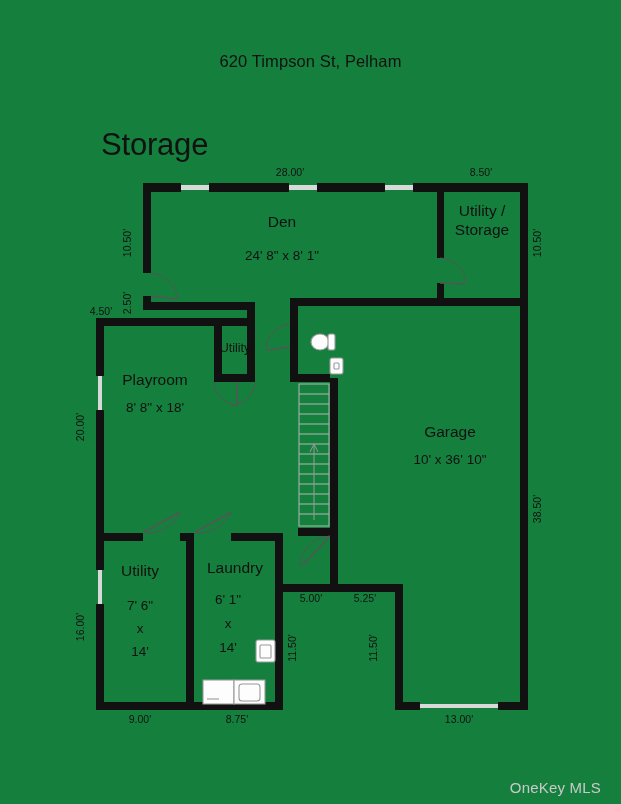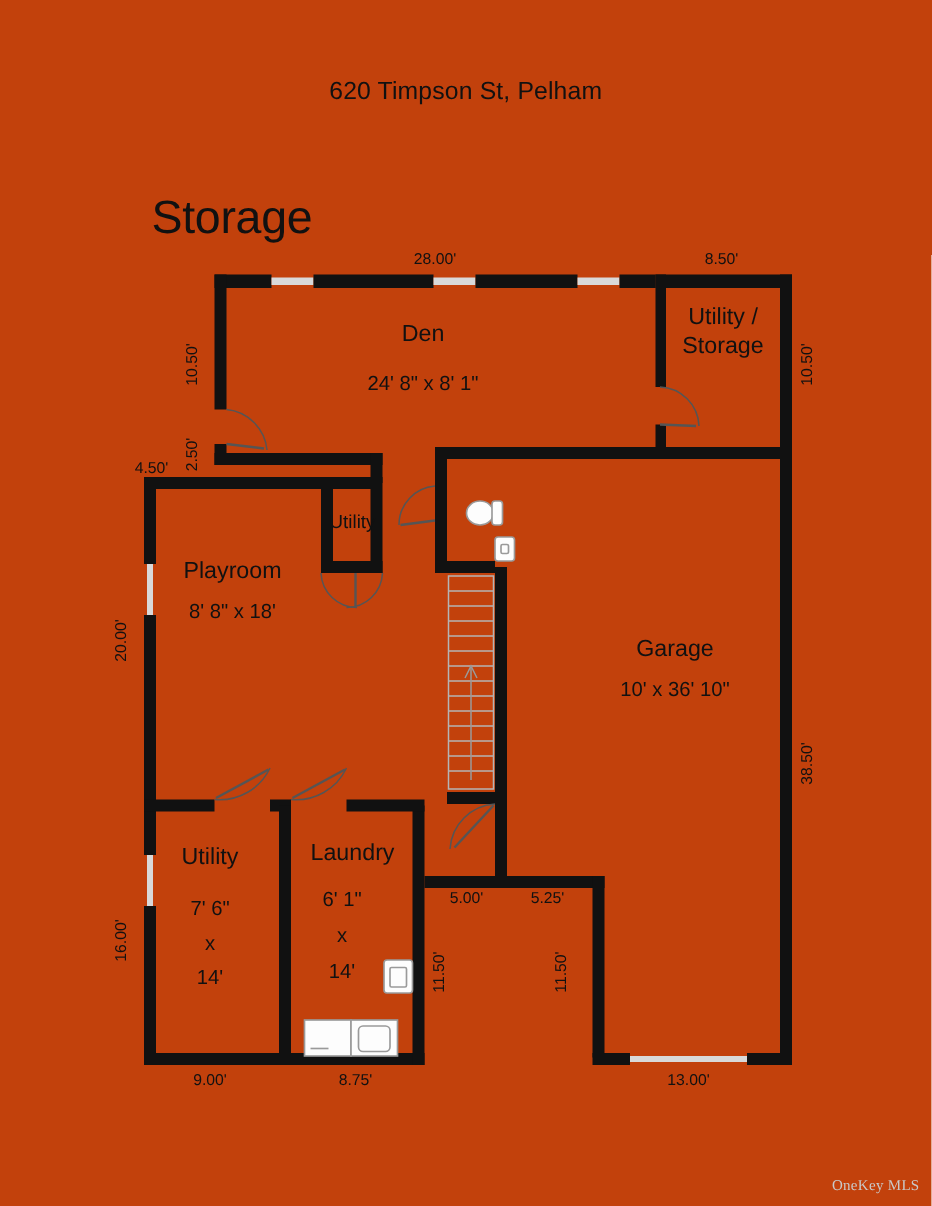--- a/index.html
+++ b/index.html
@@ -12,21 +12,21 @@
     height: 804px;
     position: relative;
     font-family: "Liberation Sans", sans-serif;
     color: #1a1a1a;
     overflow: hidden;
   }
   #page {
     position: relative;
     width: 621px;
     height: 804px;
-    background: #c2410c;
+    background: #15803d;
   }
   .address-title {
     position: absolute;
     top: 52px;
     left: 0;
     width: 621px;
     text-align: center;
     font-size: 16.5px;
     letter-spacing: 0.1px;
     color: #111111;
@@ -34,26 +34,25 @@
   .level-title {
     position: absolute;
     top: 127px;
     left: 101px;
     font-size: 31px;
     color: #111111;
     letter-spacing: -0.2px;
   }
   .watermark {
     position: absolute;
-    right: 8px;
+    right: 20px;
     bottom: 8px;
-    font-size: 10px;
+    font-size: 15px;
     color: #c9c9c9;
     letter-spacing: 0.2px;
-    font-family: Liberation Serif, serif;
   }
   svg.plan {
     position: absolute;
     left: 0;
     top: 0;
     width: 621px;
     height: 804px;
   }
   .wall      { fill: #111111; }
   .opening   { fill: #d9d9d9; }

